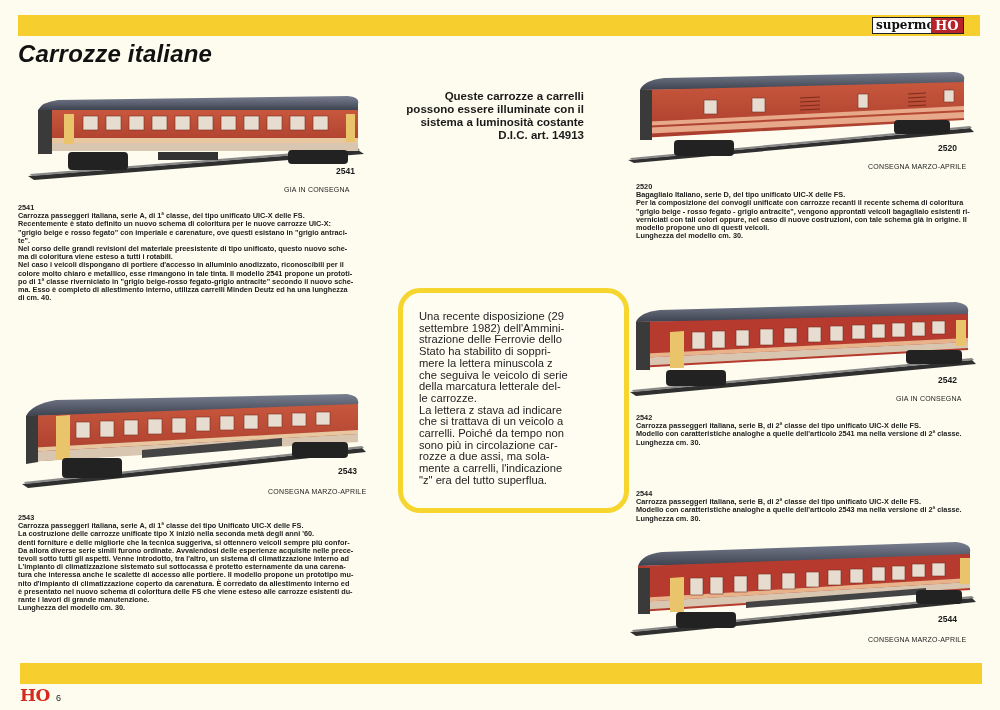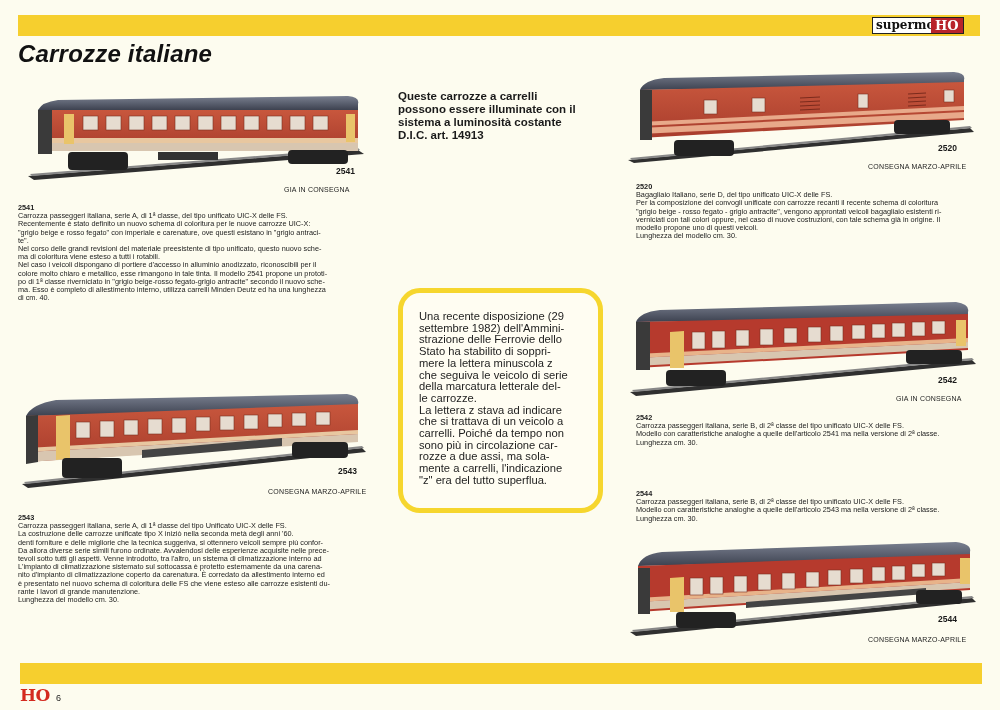--- a/index.html
+++ b/index.html
@@ -29,47 +29,47 @@
     font-weight: bold; font-size: 13px; line-height: 15px; padding: 0 4px;
     margin-left: -14px;
   }
   .title {
     position: absolute; left: 18px; top: 40px;
     font-size: 24px; font-weight: bold; font-style: italic; color: #111;
     letter-spacing: 0.2px;
     text-align: right;
   }
   .center-note {
-    position: absolute; left: 398px; top: 90px; width: 210px;
-    text-align: left; font-size: 11.5px; font-weight: bold; line-height: 13px;
+    position: absolute; left: 374px; top: 90px; width: 210px;
+    text-align: right; font-size: 11.5px; font-weight: bold; line-height: 13px;
   }
   .center-note span { display: block; }
   .yellow-box {
-    position: absolute; left: 398px; top: 288px; width: 205px; height: 225px;
+    position: absolute; left: 398px; top: 288px; width: 231px; height: 225px;
     border: 5px solid #f6d62e; border-radius: 22px; background: #fffdf2;
     padding: 18px 14px 0 16px;
     font-size: 11.2px; line-height: 11.7px; color: #1d1d1d;
   }
   .yellow-box span { display: block; white-space: nowrap; }
 
   .car {
     position: absolute;
   }
   .car svg { display: block; }
   .model-num {
     position: absolute; font-size: 8.5px; font-weight: bold;
   }
   .status {
     position: absolute; font-size: 7px; letter-spacing: 0.2px; color: #222;
   }
   .desc {
     position: absolute; font-size: 7.3px; line-height: 8.2px; color: #222;
   }
   .desc .num { font-weight: bold; display: block; }
-  .desc span { display: block; white-space: nowrap; }
+  .desc span { display: block; white-space: nowrap; font-weight: bold; }
   .footer-ho {
     position: absolute; left: 20px; top: 685px;
     font-family: "DejaVu Serif", serif; font-weight: bold; font-size: 17px;
     color: #d42a1f; letter-spacing: -0.5px;
   }
   .footer-page {
     position: absolute; left: 56px; top: 693px; font-size: 9px; color: #222;
   }
 </style>
 </head>
@@ -199,20 +199,21 @@
 <div class="status" style="left:268px; top:488px;">CONSEGNA MARZO-APRILE</div>
 
 <div class="desc" style="left:18px; top:514px; width:370px;">
   <span class="num">2543</span>
   <span>Carrozza passeggeri italiana, serie A, di 1ª classe del tipo Unificato UIC-X delle FS.</span>
   <span>La costruzione delle carrozze unificate tipo X iniziò nella seconda metà degli anni '60.</span>
   <span>denti forniture e delle migliorie che la tecnica suggeriva, si ottennero veicoli sempre più confor-</span>
   <span>Da allora diverse serie simili furono ordinate. Avvalendosi delle esperienze acquisite nelle prece-</span>
   <span>tevoli sotto tutti gli aspetti. Venne introdotto, tra l'altro, un sistema di climatizzazione interno ad</span>
   <span>L'impianto di climatizzazione sistemato sul sottocassa è protetto esternamente da una carena-</span>
+  <span>tura che interessa anche le scalette di accesso alle portiere. Il modello propone un prototipo mu-</span>
   <span>nito d'impianto di climatizzazione coperto da carenatura. È corredato da allestimento interno ed</span>
   <span>è presentato nel nuovo schema di coloritura delle FS che viene esteso alle carrozze esistenti du-</span>
   <span>rante i lavori di grande manutenzione.</span>
   <span>Lunghezza del modello cm. 30.</span>
 </div>
 
 <div class="car" style="left:624px; top:68px;">
   <svg width="350" height="95" viewBox="0 0 350 95">
     <polygon points="4,92 346,60 350,64 10,95" fill="#2f2f2f"></polygon>
     <polygon points="6,90 346,58 348,60 8,92" fill="#888"></polygon>

